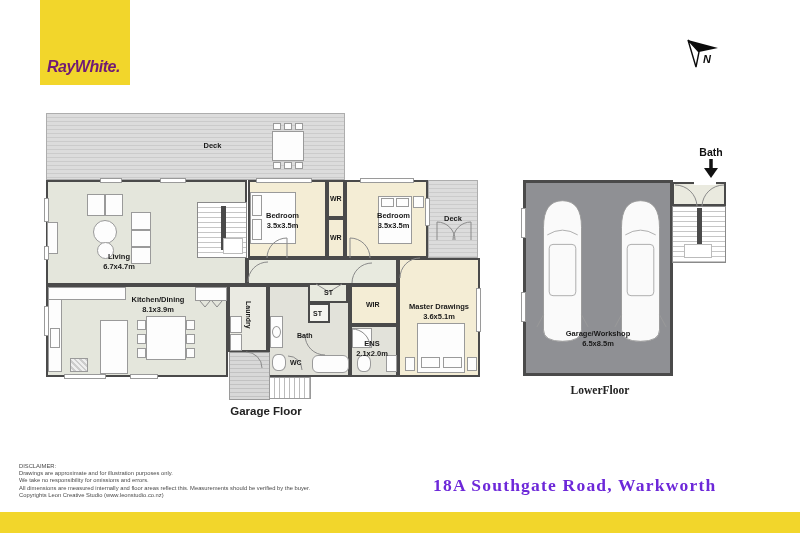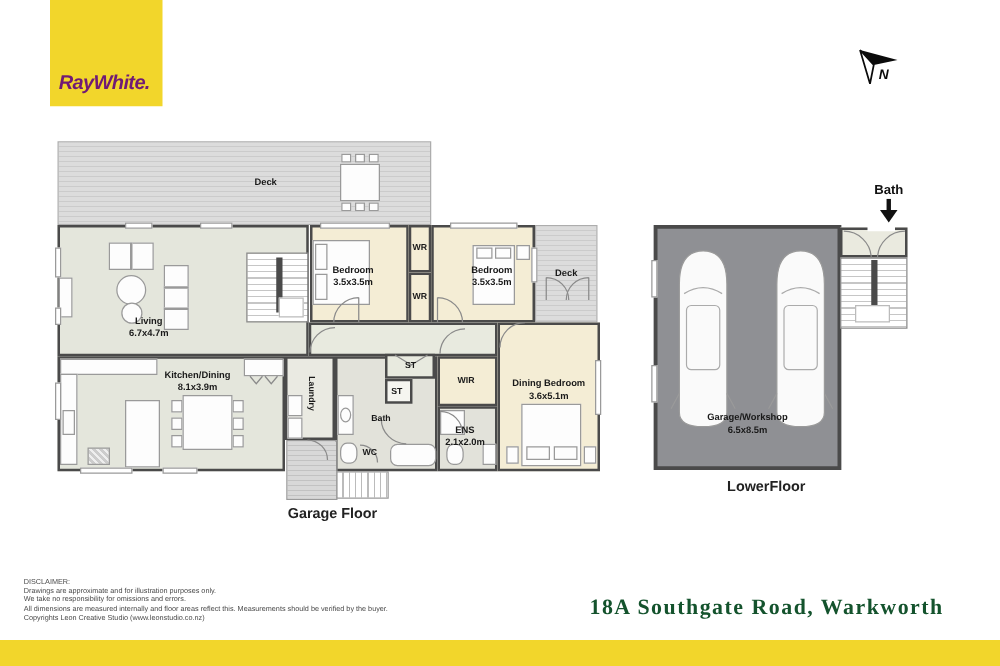--- a/index.html
+++ b/index.html
@@ -44,22 +44,22 @@
   .vlabel{position:absolute;z-index:4;font:bold 7px "Liberation Sans",sans-serif;color:#191919;
           writing-mode:vertical-rl;}
   .floor-label{position:absolute;z-index:4;text-align:center;font:bold 11.5px "Liberation Sans",sans-serif;color:#222;}
   .entry-label{position:absolute;z-index:4;text-align:center;font:bold 10.5px "Liberation Sans",sans-serif;color:#111;}
 
   
   #door-overlay{position:absolute;left:0;top:0;z-index:3;}
 
   
   #disclaimer{position:absolute;left:19px;top:463px;z-index:4;font:5.8px/7.2px "Liberation Sans",sans-serif;color:#4A4A4A;}
-  #address{position:absolute;left:433px;top:475px;width:322px;z-index:4;text-align:right;
-           font:bold 17.5px "Liberation Serif",serif;color:#14532d;letter-spacing:1.2px;}
+  #address{position:absolute;left:433px;top:475px;width:322px;z-index:4;text-align:left;
+           font:bold 17.5px "Liberation Serif",serif;color:#6d28d9;letter-spacing:1.2px;}
 
   .north{position:absolute;z-index:4;}
   .entry-arrow{position:absolute;z-index:5;}
 </style>
 </head>
 <body>
 
 <div id="page">
 
   <div id="logo-box">
@@ -225,21 +225,21 @@
   </div>
   <div class="rlabel" style="left:240px;top:211px;width:85px;">
     <span>Bedroom</span><br>
     <span>3.5x3.5m</span>
   </div>
   <div class="rlabel" style="left:351px;top:211px;width:85px;">
     <span>Bedroom</span><br>
     <span>3.5x3.5m</span>
   </div>
   <div class="rlabel" style="left:395px;top:302px;width:88px;">
-    <span>Dining Bedroom</span><br>
+    <span>Master Drawings</span><br>
     <span>3.6x5.1m</span>
   </div>
   <div class="rlabel" style="left:350px;top:339px;width:44px;">
     <span>ENS</span><br>
     <span>2.1x2.0m</span>
   </div>
   <div class="rlabel" style="left:523px;top:329px;width:150px;">
     <span>Garage/Workshop</span><br>
     <span>6.5x8.5m</span>
   </div>
@@ -247,21 +247,21 @@
   <div class="slabel" style="left:330px;top:195px;">WR</div>
   <div class="slabel" style="left:330px;top:234px;">WR</div>
   <div class="slabel" style="left:366px;top:301px;">WIR</div>
   <div class="slabel" style="left:324px;top:289px;">ST</div>
   <div class="slabel" style="left:313px;top:310px;">ST</div>
   <div class="slabel" style="left:297px;top:332px;">Bath</div>
   <div class="slabel" style="left:290px;top:359px;">WC</div>
   <div class="vlabel" style="left:245px;top:301px;">Laundry</div>
 
   <div class="floor-label" style="left:216px;top:405px;width:100px;">Garage Floor</div>
-  <div class="floor-label" style="left:563px;top:384px;width:100px;">LowerFloor</div>
+  <div class="floor-label" style="left:550px;top:384px;width:100px;font-family:Liberation Serif, serif;">LowerFloor</div>
   <div class="entry-label" style="left:685px;top:146px;width:52px;">Bath</div>
 
   <div id="disclaimer">
     <div>DISCLAIMER:</div>
     <div>Drawings are approximate and for illustration purposes only.</div>
     <div>We take no responsibility for omissions and errors.</div>
     <div>All dimensions are measured internally and floor areas reflect this. Measurements should be verified by the buyer.</div>
     <div>Copyrights Leon Creative Studio (www.leonstudio.co.nz)</div>
   </div>
   <div id="address">18A Southgate Road, Warkworth</div>

